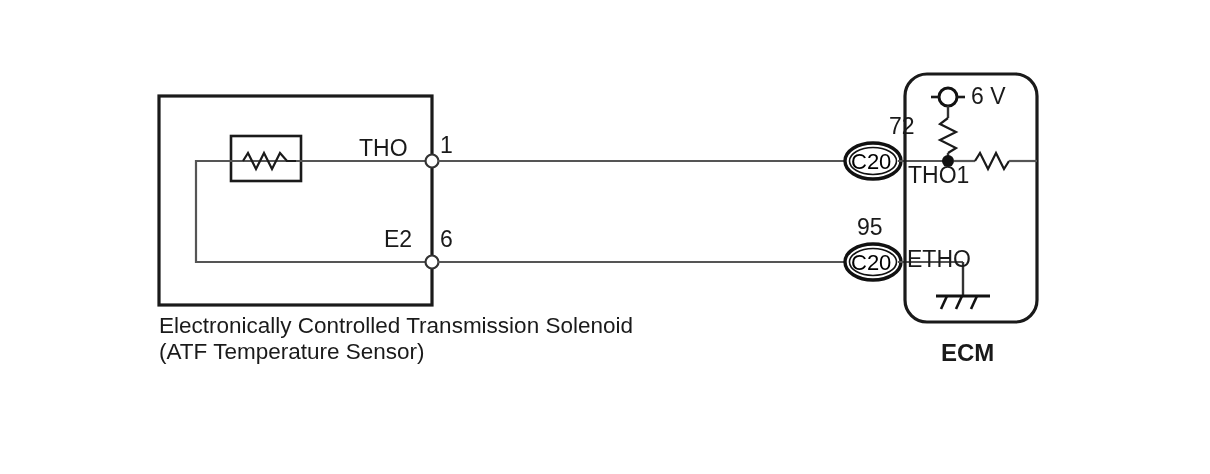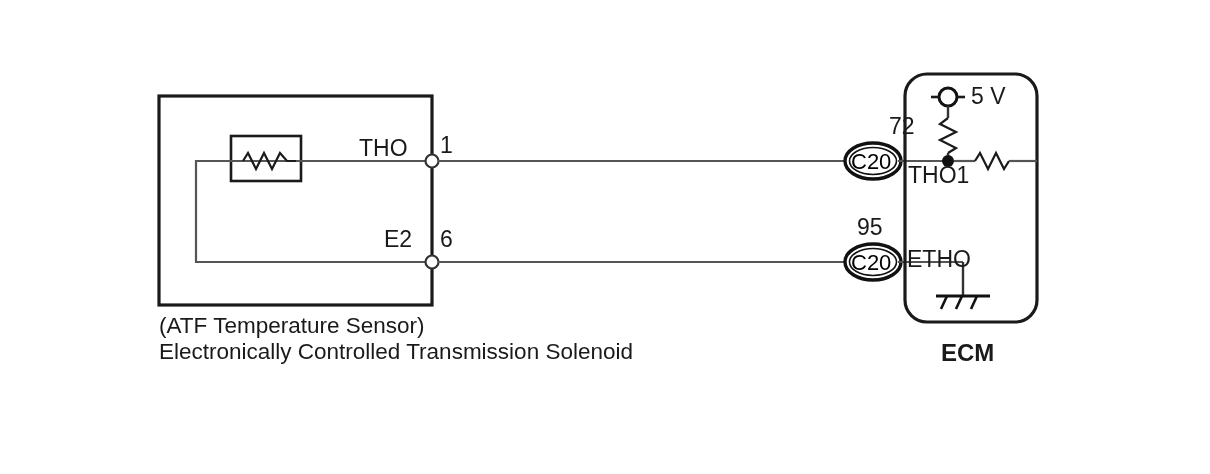--- a/index.html
+++ b/index.html
@@ -184,26 +184,26 @@
 
   <div class="lbl lbl-e2">E2</div>
   <div class="lbl lbl-pin6">6</div>
 
   <div class="lbl lbl-72">72</div>
   <div class="oval-text oval-text-72">C20</div>
 
   <div class="lbl lbl-95">95</div>
   <div class="oval-text oval-text-95">C20</div>
 
-  <div class="lbl lbl-5v">5 V</div>
+  <div class="lbl lbl-5v">6 V</div>
 
   <div class="lbl lbl-tho1">THO1</div>
 
   <div class="lbl lbl-etho">ETHO</div>
 
   <div class="lbl lbl-ecm">ECM</div>
 
   <div class="caption">
+    <div>Electronically Controlled Transmission Solenoid</div>
     <div>(ATF Temperature Sensor)</div>
-    <div>Electronically Controlled Transmission Solenoid</div>
   </div>
 
 </div>
 
 </body></html>

